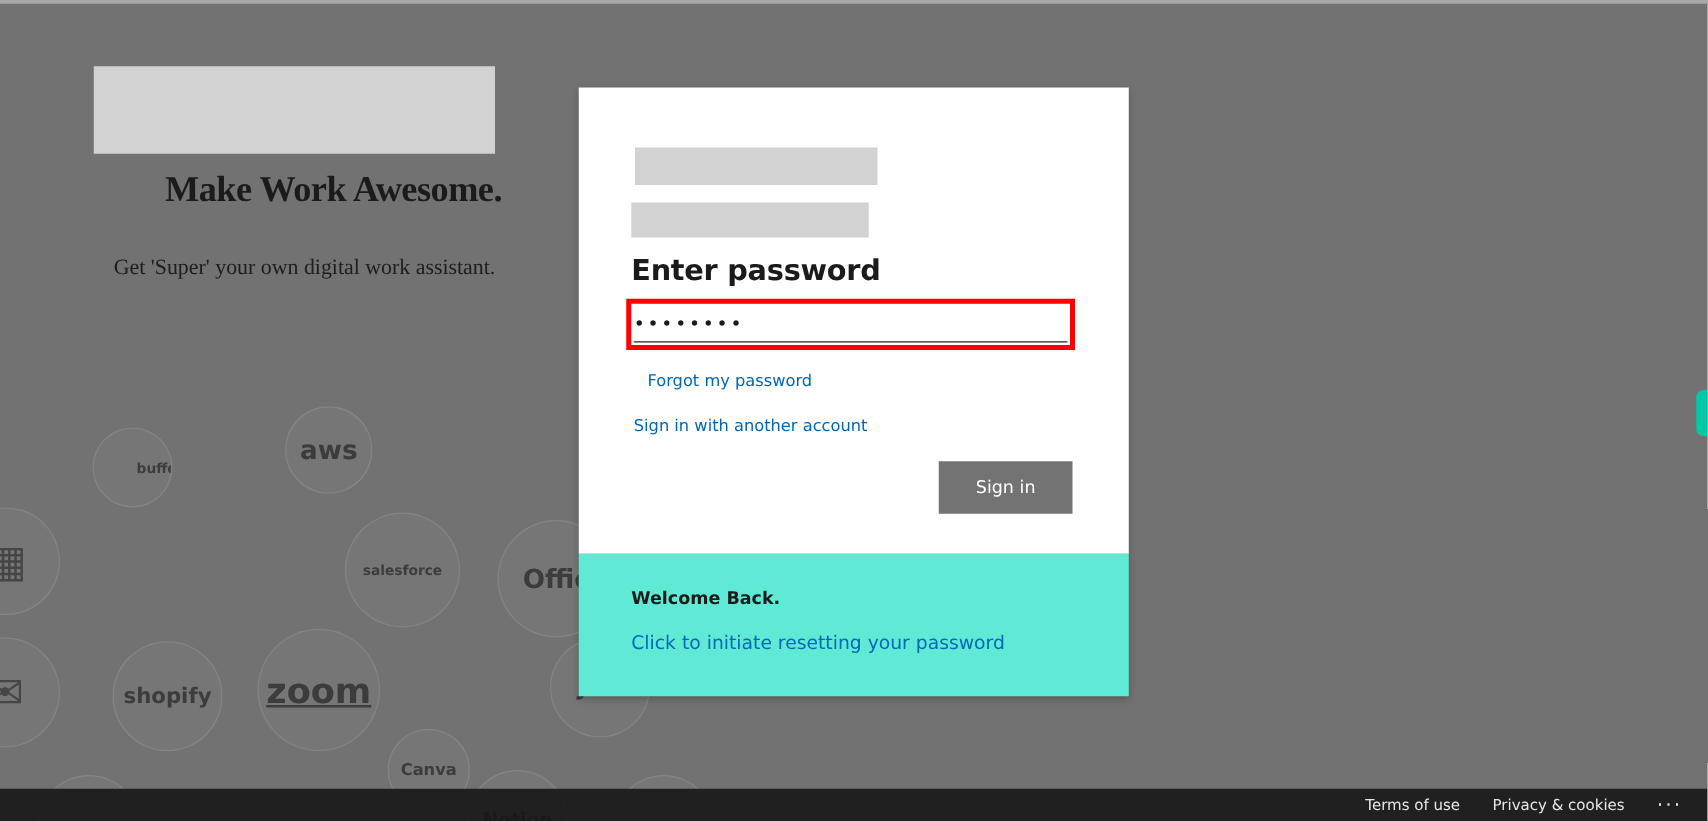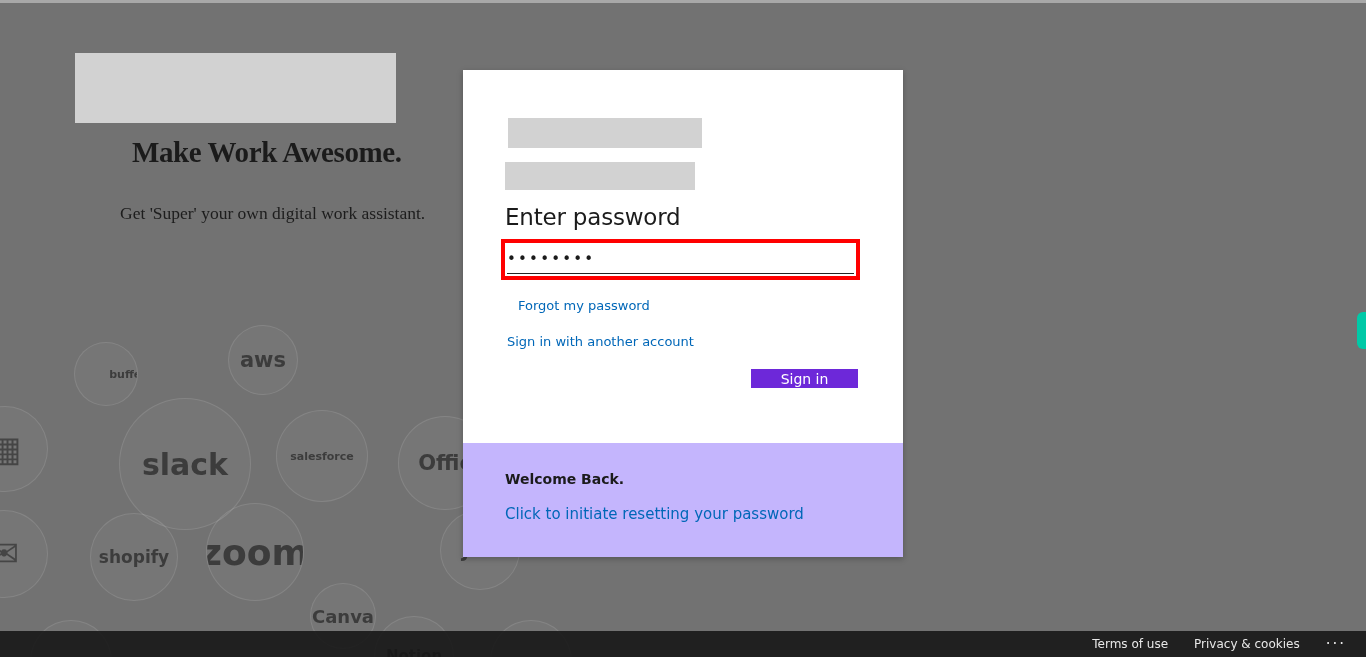--- a/index.html
+++ b/index.html
@@ -57,21 +57,20 @@
   }
 
   #marketing-subtext {
     position: absolute;
     left: 91px; top: 203px;
     width: 350px;
     font-family: "Liberation Serif", serif;
     font-size: 17.5px;
     line-height: 21px;
     color: #1d1d1d;
-    margin-left: 29px;
   }
 
   
   #logo-field {
     position: absolute;
     left: 0; top: 320px;
     width: 600px;
     height: 337px;
   }
 
@@ -122,21 +121,21 @@
     left: 42px; top: 92px;
     width: 190px; height: 28px;
     background: #d2d2d2;
   }
 
   #password-heading {
     position: absolute;
     left: 42px; top: 134px;
     font-family: "DejaVu Sans", sans-serif;
     font-size: 23px;
-    font-weight: 400;
+    font-weight: 700;
     color: #1b1b1b;
     letter-spacing: -0.2px;
   }
 
   
   #password-highlight {
     position: absolute;
     left: 38px; top: 169px;
     width: 359px; height: 41px;
     border: 4px solid #ff0000;
@@ -173,32 +172,32 @@
     text-decoration: none;
     cursor: pointer;
   }
 
   #forgot-password-link { left: 55px; top: 228px; }
   #other-account-link   { left: 44px; top: 264px; }
 
   #signin-button {
     position: absolute;
     left: 288px; top: 299px;
-    width: 107px; height: 19px;
-    background: #6d28d9;
+    width: 107px; height: 42px;
+    background: #737373;
     border: none;
     color: #ffffff;
     font-family: "DejaVu Sans", sans-serif;
     font-size: 14px;
     cursor: pointer;
     padding: 0;
   }
 
   #dialog-footer {
-    background: #c4b5fd;
+    background: #5eead4;
     height: 114px;
     position: relative;
   }
 
   #welcome-text {
     position: absolute;
     left: 42px; top: 28px;
     font-family: "DejaVu Sans", sans-serif;
     font-size: 14px;
     font-weight: bold;
@@ -268,43 +267,40 @@
     <div id="logo-field">
         <div class="bubble" style="left: 74px; top: 22px; width: 62px; height: 62px;">
           <span class="bubble-label" style="font-size: 11px; margin-left: 44px;">buffer</span>
         </div>
         <div class="bubble" style="left: 228px; top: 5px; width: 68px; height: 68px;">
           <span class="bubble-label" style="font-size: 21px;">aws</span>
         </div>
         <div class="bubble" style="left: -38px; top: 86px; width: 84px; height: 84px;">
           <span style="font-size: 35px; color: rgb(58, 58, 58); opacity: 0.8;">▦</span>
         </div>
-        <div class="bubble" style="left: 119px; top: 78px; width: 130px; height: 130px;">
-          <span class="bubble-label" style="font-size: 30px;">slack</span>
-        </div>
         <div class="bubble" style="left: 276px; top: 90px; width: 90px; height: 90px;">
           <span class="bubble-label" style="font-size: 11px;">salesforce</span>
         </div>
         <div class="bubble" style="left: 398px; top: 96px; width: 92px; height: 92px;">
           <span class="bubble-label" style="font-size: 21px;">Offic</span>
         </div>
         <div class="bubble" style="left: -40px; top: 190px; width: 86px; height: 86px;">
           <span style="font-size: 36px; color: rgb(58, 58, 58); opacity: 0.8;">✉</span>
         </div>
         <div class="bubble" style="left: 90px; top: 193px; width: 86px; height: 86px;">
           <span class="bubble-label" style="font-size: 17px;">shopify</span>
         </div>
         <div class="bubble" style="left: 206px; top: 183px; width: 96px; height: 96px;">
-          <span class="bubble-label" style="font-size: 36px;">zoom</span>
+          <span class="bubble-label" style="font-size: 28px; text-decoration: underline;">zoom</span>
         </div>
         <div class="bubble" style="left: 440px; top: 190px; width: 78px; height: 78px;">
           <span class="bubble-label" style="font-size: 19px;">Jira</span>
         </div>
         <div class="bubble" style="left: 310px; top: 263px; width: 64px; height: 64px;">
-          <span class="bubble-label" style="font-size: 18px;">Canva</span>
+          <span class="bubble-label" style="font-size: 13px;">Canva</span>
         </div>
         <div class="bubble" style="left: 374px; top: 296px; width: 78px; height: 78px;">
           <span class="bubble-label" style="font-size: 15px;">Notion</span>
         </div>
         <div class="bubble" style="left: 30px; top: 300px; width: 80px; height: 80px;">
           <span style="font-size: 34px; color: rgb(58, 58, 58); opacity: 0.8;">▰</span>
         </div>
         <div class="bubble" style="left: 490px; top: 300px; width: 80px; height: 80px;">
           <span style="font-size: 34px; color: rgb(58, 58, 58); opacity: 0.8;">▰</span>
         </div>

